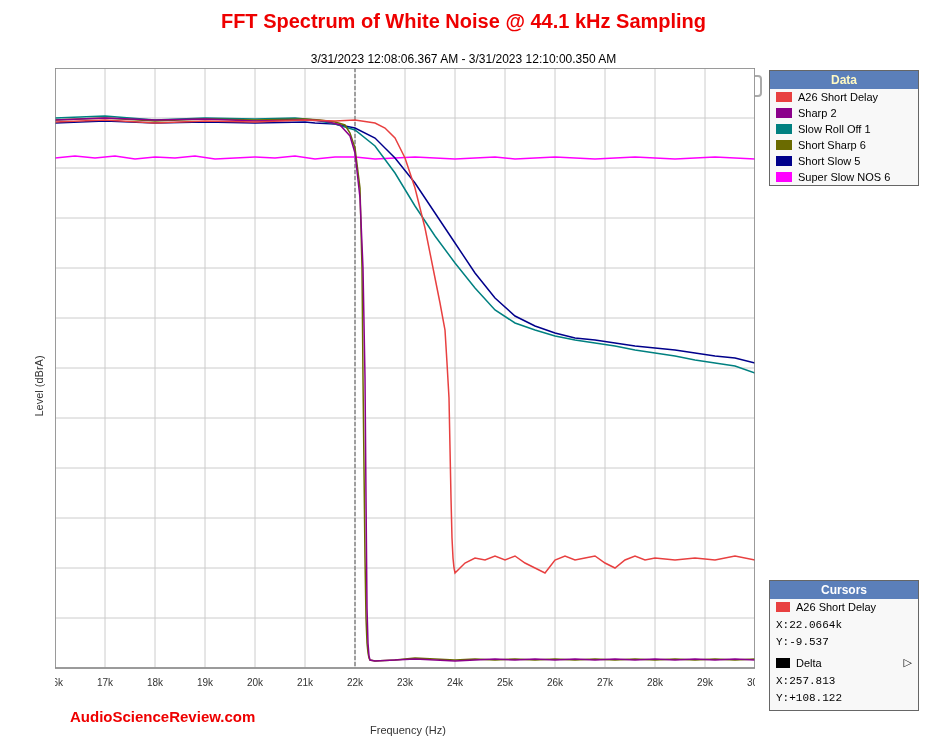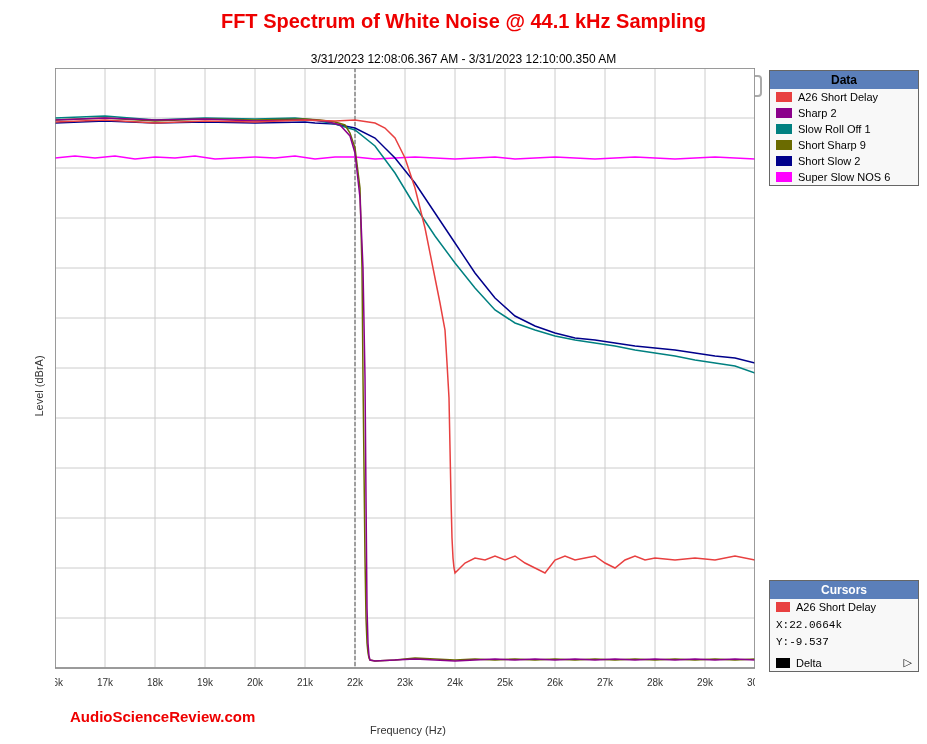--- a/index.html
+++ b/index.html
@@ -33,21 +33,21 @@
     .legend-box {
       position: absolute;
       right: 8px;
       top: 70px;
       width: 150px;
       border: 1px solid #666;
       background: #f8f8f8;
     }
     .legend-title {
       background: #5b7fba;
-      color: #000000;
+      color: #fef9c3;
       font-size: 12px;
       font-weight: bold;
       text-align: center;
       padding: 2px 4px;
     }
     .legend-item {
       display: flex;
       align-items: center;
       padding: 2px 6px;
       font-size: 11px;
@@ -261,25 +261,25 @@
     <div class="legend-item">
       <div class="legend-color" style="background:#8b008b;"></div>
       <span>Sharp  2</span>
     </div>
     <div class="legend-item">
       <div class="legend-color" style="background:#008080;"></div>
       <span>Slow Roll Off  1</span>
     </div>
     <div class="legend-item">
       <div class="legend-color" style="background:#6b6b00;"></div>
-      <span>Short Sharp  9</span>
+      <span>Short Sharp  6</span>
     </div>
     <div class="legend-item">
       <div class="legend-color" style="background:#00008b;"></div>
-      <span>Short Slow  2</span>
+      <span>Short Slow  5</span>
     </div>
     <div class="legend-item">
       <div class="legend-color" style="background:#ff00ff;"></div>
       <span>Super Slow NOS  6</span>
     </div>
   </div>
 
   <div class="cursors-box">
     <div class="cursors-title">Cursors</div>
     <div class="cursor-item">
@@ -288,15 +288,19 @@
     </div>
     <div class="cursor-data">
       <div>X:22.0664k</div>
       <div>Y:-9.537</div>
     </div>
     <div class="cursor-item">
       <div class="cursor-color" style="background:#000;"></div>
       <span>Delta</span>
       <span style="margin-left:auto;">▷</span>
     </div>
+    <div class="cursor-data">
+      <div>X:257.813</div>
+      <div>Y:+108.122</div>
+    </div>
   </div>
 
 </div>
 
 </body></html>

